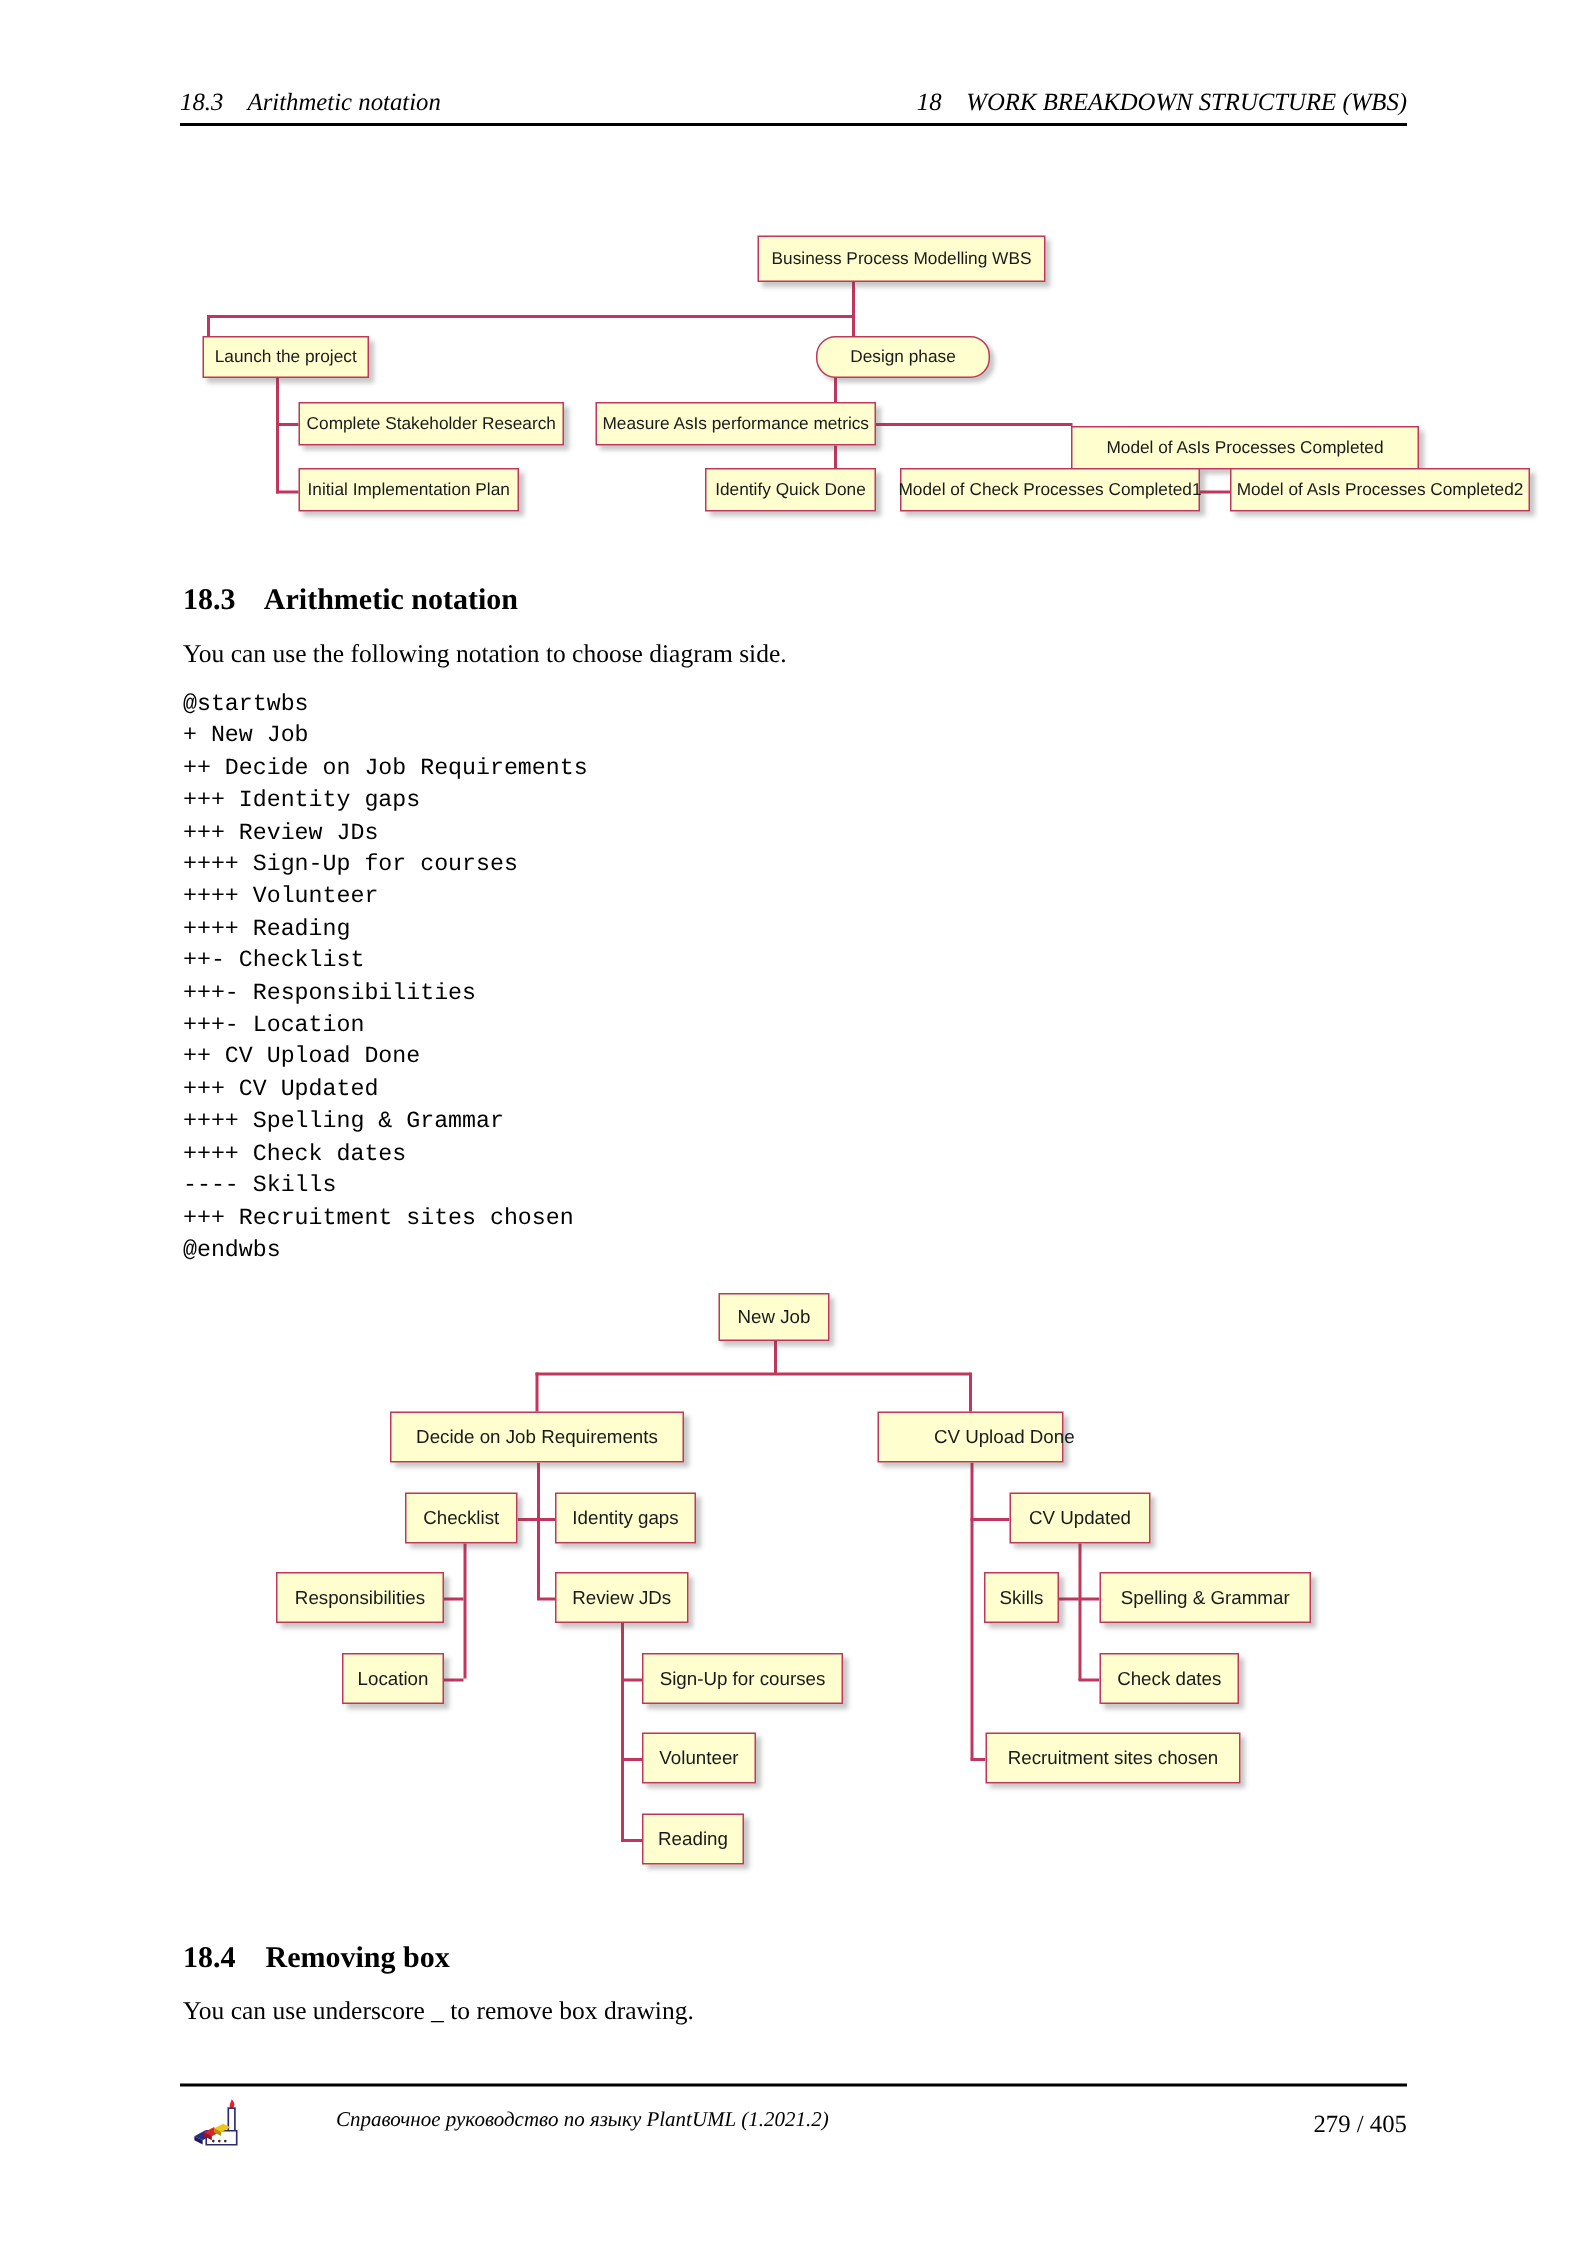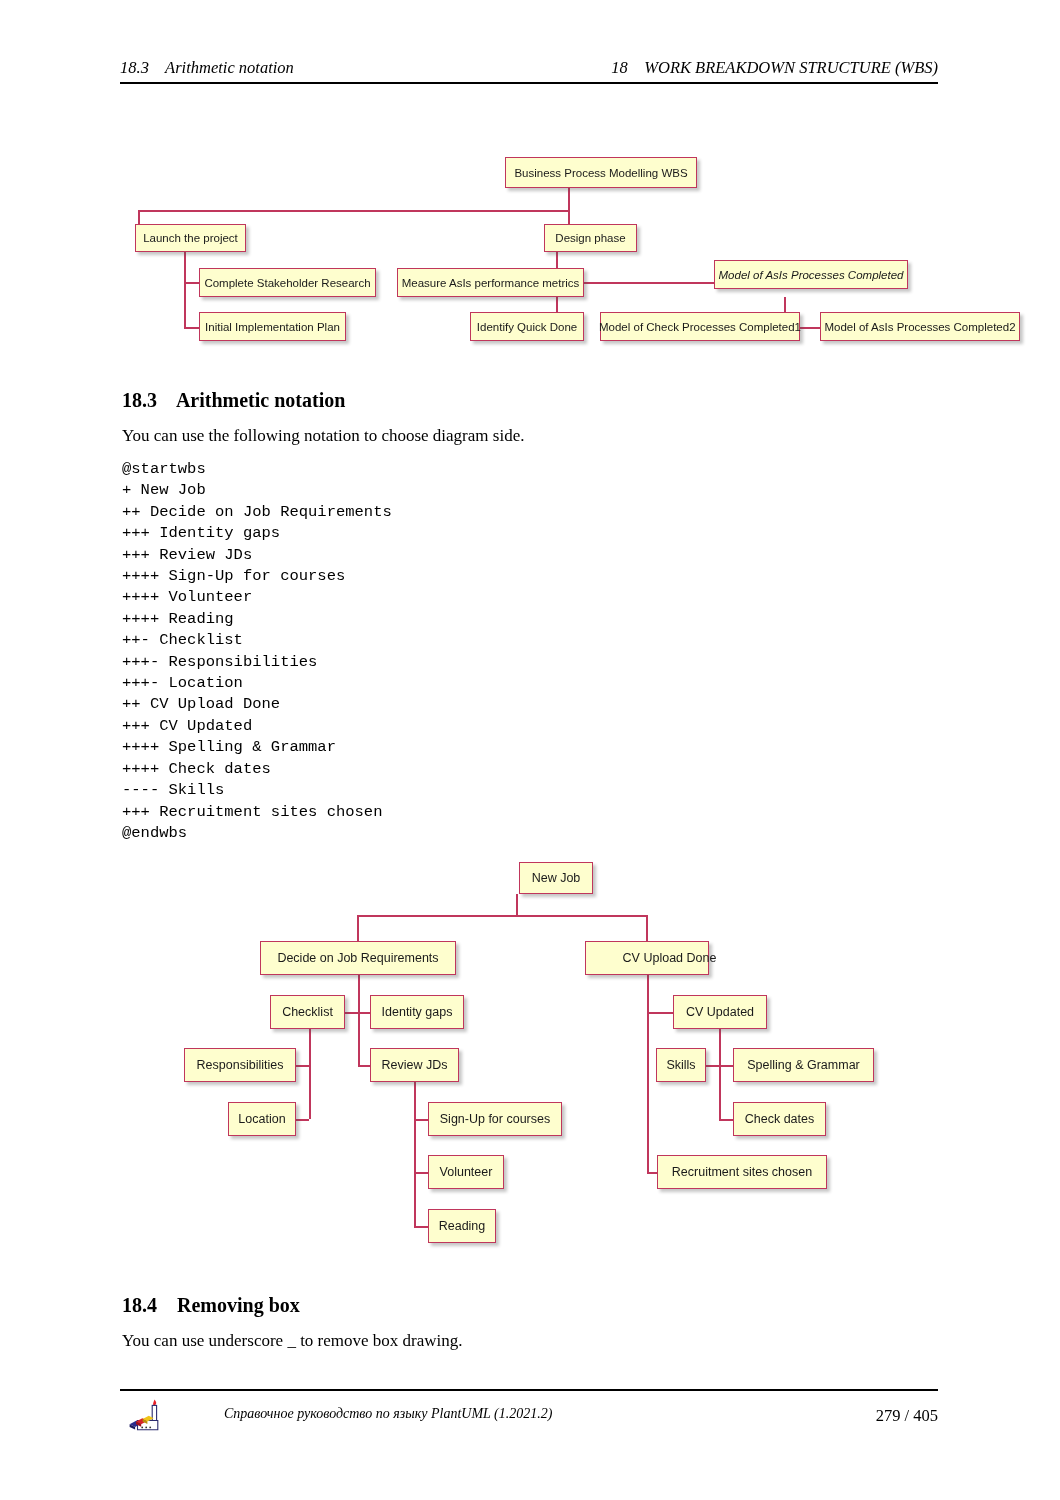--- a/index.html
+++ b/index.html
@@ -115,27 +115,27 @@
     <div class="lnk h" style="left:784px; top:327px; width:38px;"></div>
 
     <div class="node" style="left:472px; top:157px; width:192px; height:31px; font-size:11.5px;margin-left:33px;">Business Process Modelling WBS</div>
 
     <div class="node" style="left:135px; top:224px; width:111px; height:28px; font-size:11.5px;">Launch the project</div>
 
     <div class="node" style="left:199px; top:268px; width:177px; height:29px; font-size:11.5px;">Complete Stakeholder Research</div>
 
     <div class="node" style="left:199px; top:312px; width:147px; height:29px; font-size:11.5px;">Initial Implementation Plan</div>
 
-    <div class="node" style="left:544px; top:224px; width:93px; height:28px; font-size:11.5px;">Design phase</div>
+    <div class="node" style="left:544px; top:224px; width:116px; height:28px; font-size:11.5px;border-radius:13px;">Design phase</div>
 
     <div class="node" style="left:397px; top:268px; width:187px; height:29px; font-size:11.5px;">Measure AsIs performance metrics</div>
 
     <div class="node" style="left:470px; top:312px; width:114px; height:29px; font-size:11.5px;">Identify Quick Done</div>
 
-    <div class="node" style="left:714px; top:260px; width:194px; height:29px; font-size:11.5px;font-style:italic;">Model of AsIs Processes Completed</div>
+    <div class="node" style="left:714px; top:284px; width:232px; height:29px; font-size:11.5px;">Model of AsIs Processes Completed</div>
 
     <div class="node" style="left:600px; top:312px; width:200px; height:29px; font-size:11.5px;">Model of Check Processes Completed1</div>
 
     <div class="node" style="left:820px; top:312px; width:200px; height:29px; font-size:11.5px;">Model of AsIs Processes Completed2</div>
   </div>
 
   <div class="h2" style="left:122px; top:389px;">18.3    Arithmetic notation</div>
   <div class="para" style="left:122px; top:426px;">You can use the following notation to choose diagram side.</div>
 
   <div class="code" style="top:459px;">@startwbs
@@ -181,21 +181,21 @@
 
     <div class="lnk v" style="left:647px; top:975px; height:198px;"></div>
     <div class="lnk h" style="left:647px; top:1012px; width:26px;"></div>
     <div class="lnk h" style="left:647px; top:1172px; width:10px;"></div>
 
     <div class="lnk v" style="left:719px; top:1028px; height:92px;"></div>
     <div class="lnk h" style="left:706px; top:1065px; width:13px;"></div>
     <div class="lnk h" style="left:719px; top:1065px; width:14px;"></div>
     <div class="lnk h" style="left:719px; top:1119px; width:14px;"></div>
 
-    <div class="node" style="left:479px; top:862px; width:74px; height:32px; font-size:12.5px;margin-left:40px;">New Job</div>
+    <div class="node" style="left:479px; top:862px; width:74px; height:32px; font-size:12.5px;">New Job</div>
 
     <div class="node" style="left:260px; top:941px; width:196px; height:34px; font-size:12.5px;">Decide on Job Requirements</div>
 
     <div class="node" style="left:270px; top:995px; width:75px; height:34px; font-size:12.5px;">Checklist</div>
 
     <div class="node" style="left:370px; top:995px; width:94px; height:34px; font-size:12.5px;">Identity gaps</div>
 
     <div class="node" style="left:184px; top:1048px; width:112px; height:34px; font-size:12.5px;">Responsibilities</div>
 
     <div class="node" style="left:370px; top:1048px; width:89px; height:34px; font-size:12.5px;">Review JDs</div>

